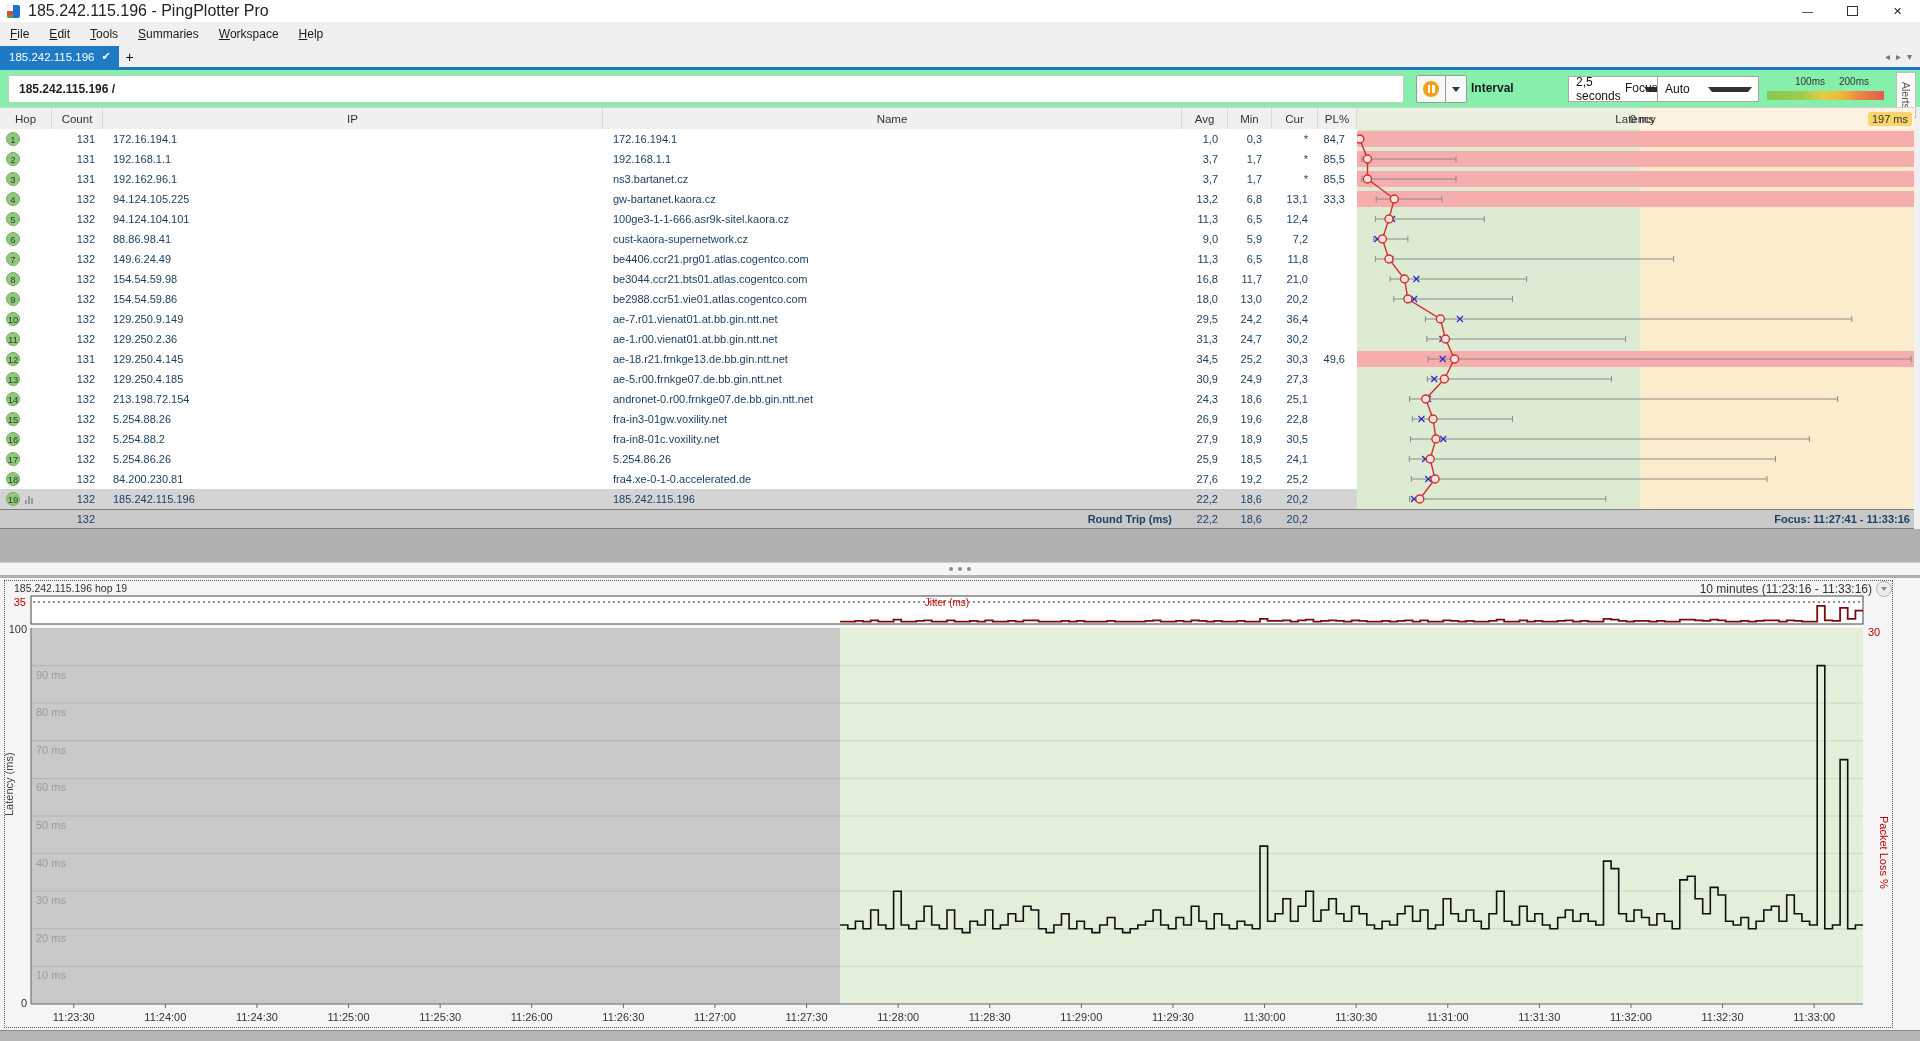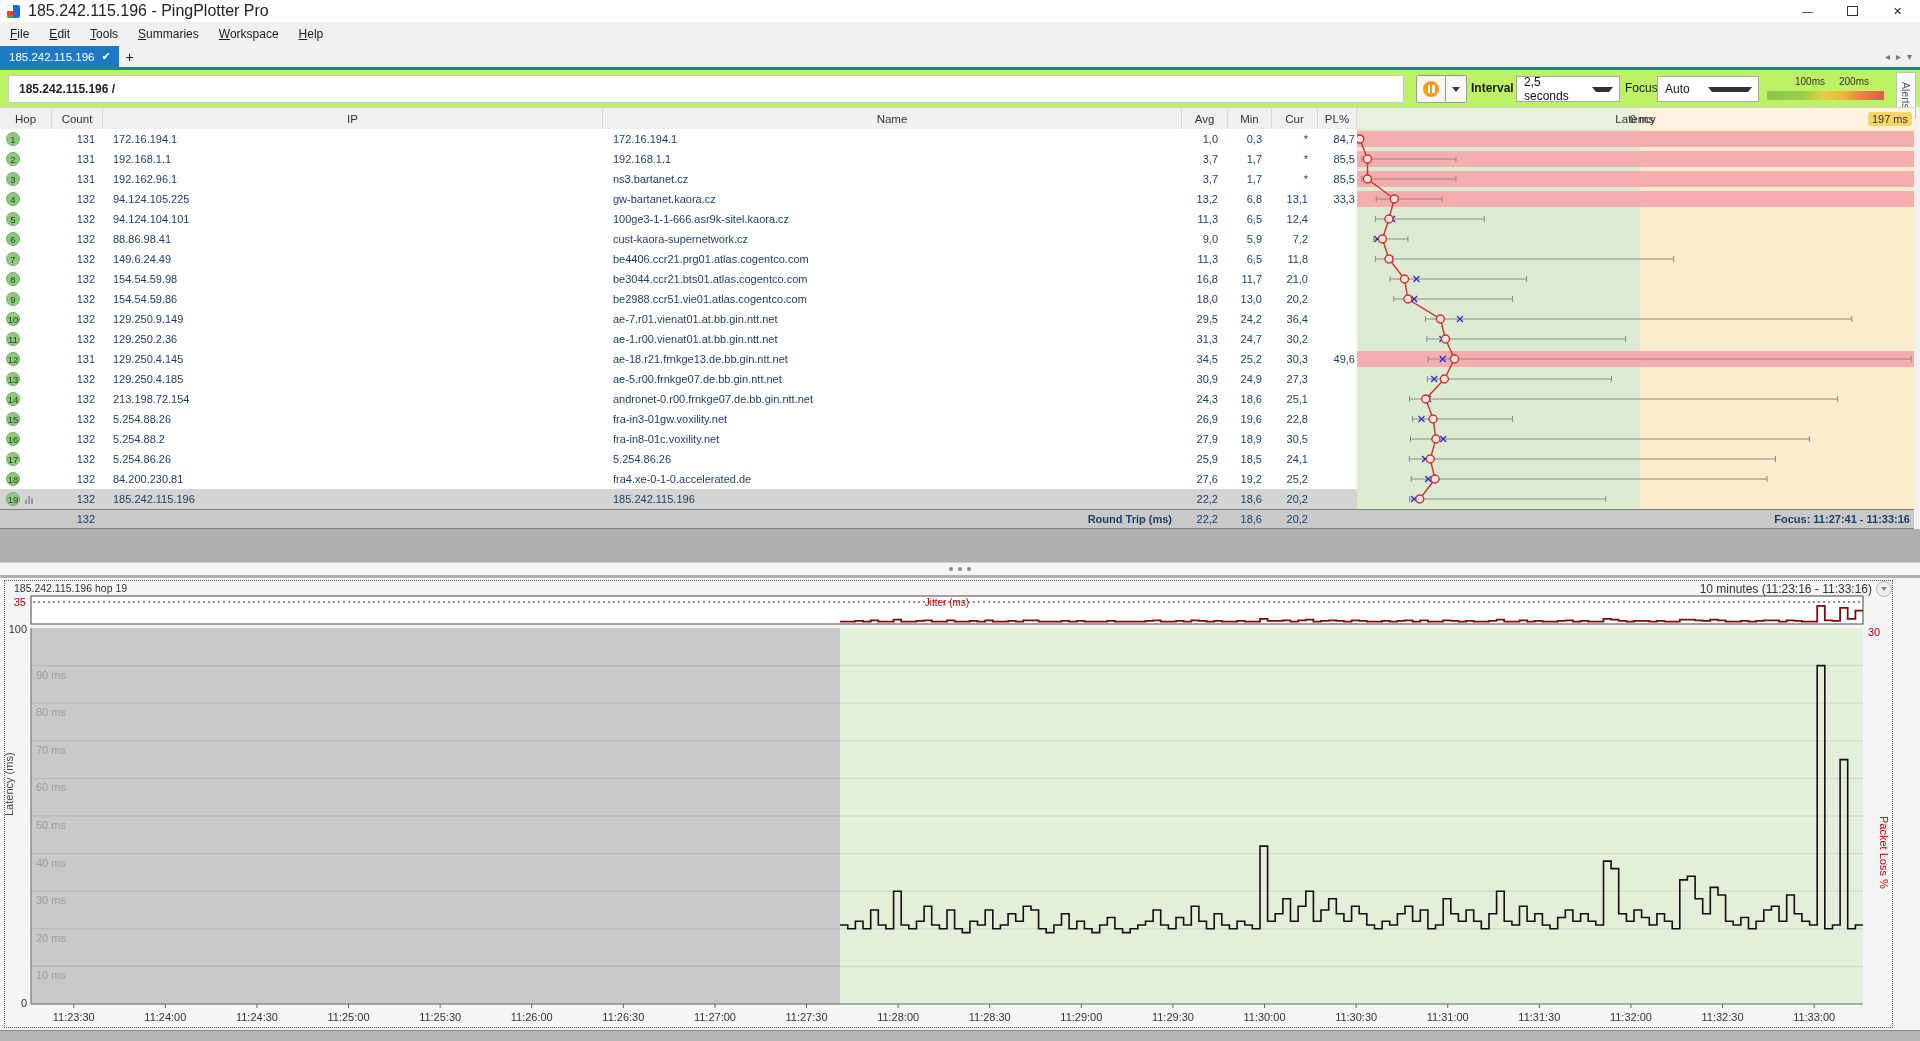--- a/index.html
+++ b/index.html
@@ -21,21 +21,21 @@
   .menu-item{font-size:12px;color:#1a1a1a;padding:3px 10px;}
   .menu-item:first-child{margin-left:0px;}
   
   .tabbar{left:0;top:46px;width:1920px;height:21px;background:#f0f0f0;display:flex;align-items:flex-end;}
   .tab-active{height:21px;background:#1e7ac4;color:#fff;font-size:11.5px;display:flex;align-items:center;padding:0 8px 0 9px;}
   .tab-check{color:#fff;font-size:11px;margin-left:7px;font-weight:bold;}
   .tab-new{width:22px;height:21px;display:flex;align-items:center;justify-content:center;color:#111;font-size:14px;}
   .tabnav{margin-left:auto;display:flex;align-items:center;height:21px;color:#777;font-size:10px;gap:6px;padding-right:8px;}
   .tabline{left:0;top:67px;width:1920px;height:3px;background:#1e7ac4;}
   
-  .toolbar{left:0;top:70px;width:1920px;height:37px;background:#bef264;}
+  .toolbar{left:0;top:70px;width:1920px;height:37px;background:#86efac;}
   .targetbox{left:8px;top:5px;width:1394px;height:26px;background:#fff;border:1px solid #c9c9c9;border-radius:2px;
     display:flex;align-items:center;}
   .targetbox span{margin-left:10px;font-size:12px;font-weight:bold;color:#222;}
   .pausegroup{left:1416px;top:5px;height:26px;display:flex;}
   .pausebtn{width:28px;height:26px;background:#f7f7f7;border:1px solid #9a9a9a;border-radius:2px 0 0 2px;
     display:flex;align-items:center;justify-content:center;}
   .pausecircle{width:16px;height:16px;border-radius:50%;background:#f59d16;position:relative;}
   .pausecircle:before,.pausecircle:after{content:"";position:absolute;top:4px;width:2.5px;height:8px;background:#fff;}
   .pausecircle:before{left:4.5px;} .pausecircle:after{left:9px;}
   .pausedrop{width:20px;height:26px;background:#f7f7f7;border:1px solid #9a9a9a;border-left:none;border-radius:0 2px 2px 0;
@@ -70,21 +70,21 @@
   .hopnum{width:14px;height:14px;border-radius:50%;background:#90c97e;border:1px solid #74ad62;box-sizing:border-box;
     display:flex;align-items:center;justify-content:center;font-size:9.5px;color:#27471d;}
   .minibars{display:flex;align-items:flex-end;gap:1px;height:9px;}
   .minibars i{display:block;width:2px;background:#9a9a9a;}
   .c-count{width:51px;justify-content:flex-end;padding-right:8px;}
   .c-ip{width:500px;padding-left:10px;}
   .c-name{width:579px;padding-left:10px;}
   .c-avg{width:46px;justify-content:flex-end;padding-right:10px;}
   .c-min{width:44px;justify-content:flex-end;padding-right:10px;}
   .c-cur{width:46px;justify-content:flex-end;padding-right:10px;}
-  .c-pl{width:39px;justify-content:flex-end;padding-right:2px;}
+  .c-pl{width:39px;justify-content:flex-end;padding-right:12px;}
   .c-lat{width:557px;position:relative;padding:0;}
   .c-lat .lzg{position:absolute;left:0;top:0;width:283px;height:100%;background:#dcebd2;}
   .c-lat .lzy{position:absolute;left:283px;top:0;right:0;height:100%;background:#fbeccb;}
   #latsvg{left:1357px;top:129px;pointer-events:none;}
   
   .tfoot{left:0;top:509px;width:1914px;height:20px;background:#c9c9c9;border-top:1px solid #7e7e7e;border-bottom:1px solid #7e7e7e;
     box-sizing:border-box;display:flex;font-size:11px;color:#1c3f66;}
   .tfoot .cell{height:18px;}
   .tf-label{font-weight:bold;justify-content:flex-end;padding-right:10px;}
   .tf-focus{justify-content:flex-end;padding-right:4px;font-weight:bold;}
@@ -150,21 +150,21 @@
   </div>
   <div class="abs pausegroup">
     <div class="pausebtn">
       <span class="pausecircle"></span>
     </div>
     <div class="pausedrop">
       <span class="caret"></span>
     </div>
   </div>
   <div class="tool-label" style="left:1471px;font-weight:bold;">Interval</div>
-  <div class="combo" style="left:1516px;width:102px;gap:16px;">
+  <div class="combo" style="left:1568px;width:102px;gap:16px;">
     <span>2,5 seconds</span>
     <span class="caret"></span>
   </div>
   <div class="tool-label" style="left:1625px;">Focus</div>
   <div class="combo" style="left:1657px;width:100px;">
     <span>Auto</span>
     <span class="caret"></span>
   </div>
   <div class="abs scalelabels">
     <b style="left:28px;">100ms</b>

